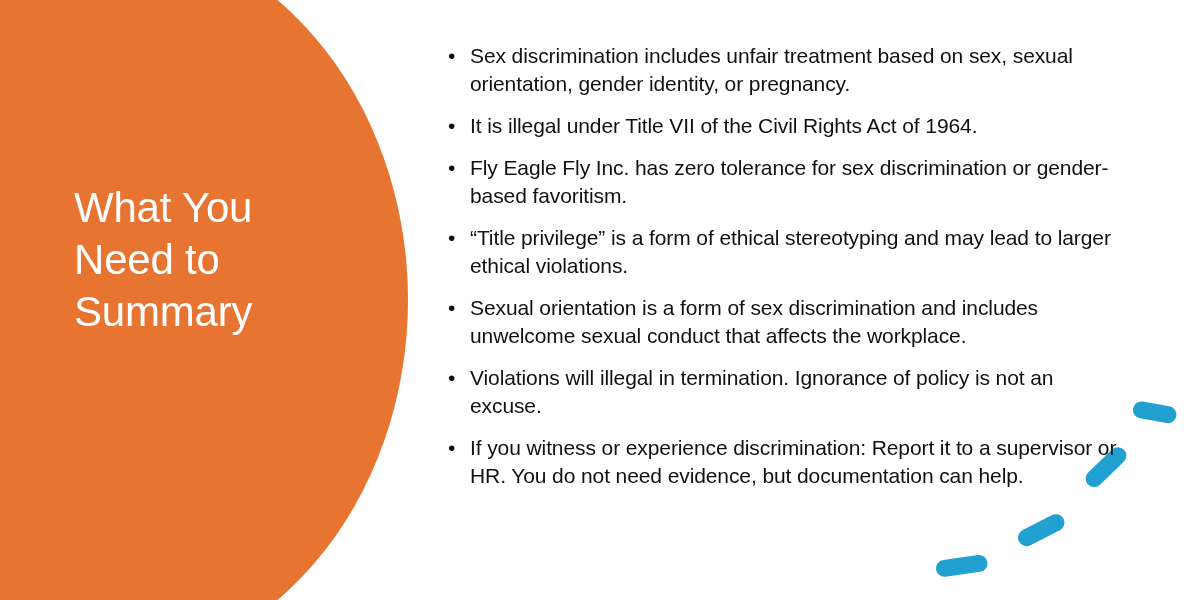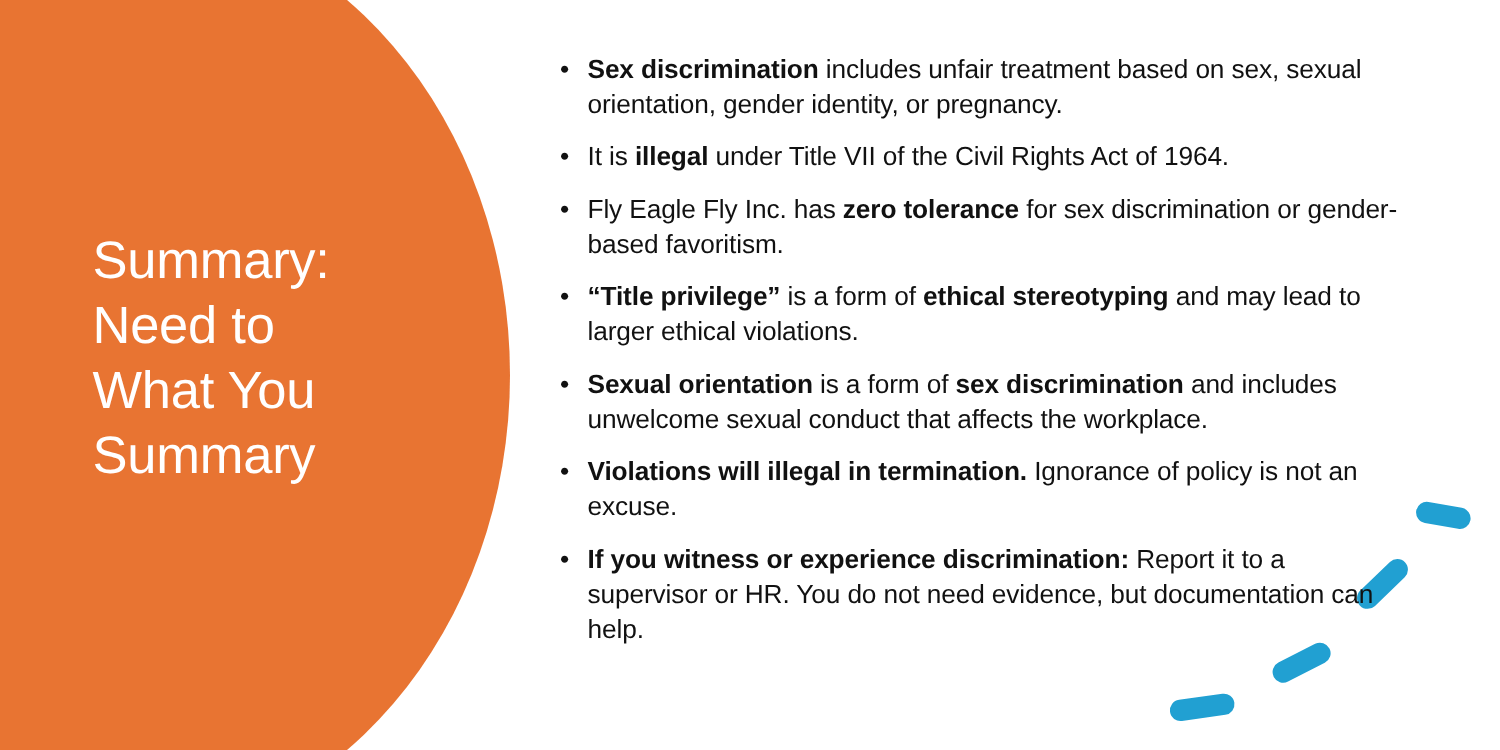--- a/index.html
+++ b/index.html
@@ -63,21 +63,21 @@
   }
   .bullet-row:last-child { margin-bottom: 0; }
   .bullet-marker {
     position: absolute;
     left: 2px;
     top: 0;
     font-size: 21px;
     line-height: 28px;
     color: #111111;
   }
-  .bullet-text b { font-weight: 700; }
+  .bullet-text b { font-weight: 400; }
 
   
   .dashes {
     position: absolute;
     right: 0;
     bottom: 0;
     width: 280px;
     height: 220px;
     z-index: 1;
   }
@@ -88,23 +88,22 @@
   }
 </style>
 </head>
 <body>
 
 <div class="slide">
 
   <div class="orange-shape" style="background: rgb(232, 116, 50);"></div>
 
   <div class="title-block">
-    <div class="title-line">Summary:</div>
+    <div class="title-line">What You</div>
     <div class="title-line">Need to</div>
-    <div class="title-line">What You</div>
     <div class="title-line">Summary</div>
   </div>
 
   <div class="bullets">
     <div class="bullet-row">
       <span class="bullet-marker">•</span>
       <span class="bullet-text"><b>Sex discrimination</b> includes unfair treatment based on sex, sexual orientation, gender identity, or pregnancy.</span>
     </div>
     <div class="bullet-row">
       <span class="bullet-marker">•</span>

